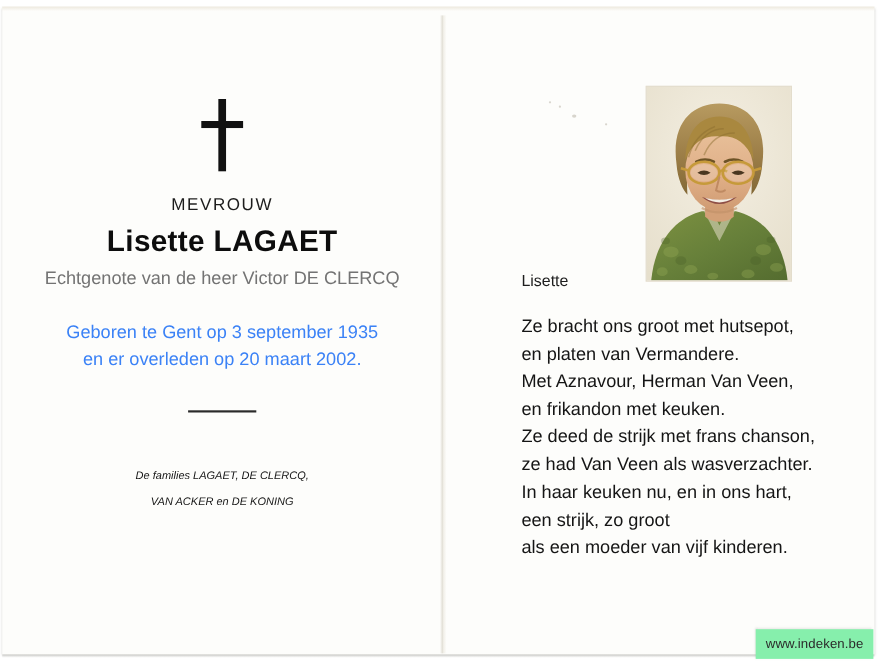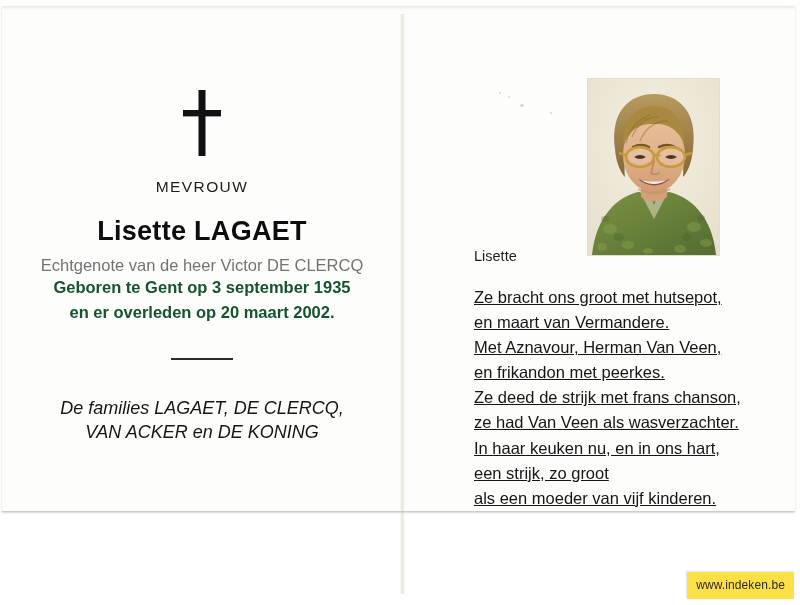--- a/index.html
+++ b/index.html
@@ -21,21 +21,21 @@
     inset: 0;
     background: #ffffff;
   }
 
   
   #card {
     position: absolute;
     left: 2px;
     top: 6px;
     width: 793px;
-    height: 505px;
+    height: 589px;
     background: #fdfdfb;
     box-shadow: 0 1px 2px rgba(120,120,110,0.30);
   }
   
   #card::before {
     content: "";
     position: absolute;
     left: 0; right: 0; top: 0;
     height: 4px;
     background: linear-gradient(to bottom, #e8e2d4, rgba(253,253,251,0));
@@ -82,46 +82,46 @@
   }
   #cross svg { display: block; margin: 0 auto; }
 
   .mevrouw {
     margin-top: 18px;
     font-size: 15.5px;
     letter-spacing: 1.4px;
     color: #1c1c1c;
   }
   .fullname {
-    margin-top: 20px;
+    margin-top: 8px;
     font-size: 27px;
     font-weight: bold;
     letter-spacing: .3px;
     color: #0d0d0d;
   }
   .spouse {
     margin-top: 9px;
     font-size: 16.5px;
     color: #737373;
   }
   .dates {
+    margin-top: 27px;
     font-size: 16.5px;
     line-height: 25px;
-    color: #14532d;
-    font-weight: bold;
+    color: #3b82f6;
   }
   .rule {
     width: 62px;
     height: 2px;
     background: #2a2a2a;
     margin: 33px auto 0 auto;
   }
   .families {
-    margin-top: 36px;
-    font-size: 18px;
+    margin-top: 46px;
+    font-size: 10px;
     font-style: italic;
     line-height: 24px;
     color: #151515;
   }
 
   
   #right-panel {
     position: absolute;
     left: 404px;
     top: 6px;
@@ -153,29 +153,29 @@
 
   #poem {
     position: absolute;
     left: 68px;
     top: 273px;
     width: 320px;
     font-size: 16.5px;
     line-height: 25.1px;
     color: #151515;
   }
-  #poem .line { white-space: nowrap; text-decoration: underline; }
+  #poem .line { white-space: nowrap; }
 
   
   #watermark {
     position: absolute;
     right: 6px;
     bottom: 6px;
     padding: 6px 9px 7px 9px;
-    background: #fde047;
+    background: #86efac;
     font-size: 12px;
     color: #2b2b2b;
     letter-spacing: .1px;
     box-shadow: -1px -1px 2px rgba(170,170,165,.35);
     text-align: right;
   }
 
   
   .speck {
     position: absolute;
@@ -314,23 +314,23 @@
           <path d="M53 101 q13 8 26 0 q-13 3 -26 0" fill="#f4eee4"></path>
 
           <path d="M50 110 q16 8 32 0" stroke="#c08f68" stroke-width="2" fill="none" opacity=".6"></path>
         </svg>
       </div>
 
       <div class="photo-caption">Lisette</div>
 
       <div id="poem">
         <div class="line">Ze bracht ons groot met hutsepot,</div>
-        <div class="line">en maart van Vermandere.</div>
+        <div class="line">en platen van Vermandere.</div>
         <div class="line">Met Aznavour, Herman Van Veen,</div>
-        <div class="line">en frikandon met peerkes.</div>
+        <div class="line">en frikandon met keuken.</div>
         <div class="line">Ze deed de strijk met frans chanson,</div>
         <div class="line">ze had Van Veen als wasverzachter.</div>
         <div class="line">In haar keuken nu, en in ons hart,</div>
         <div class="line">een strijk, zo groot</div>
         <div class="line">als een moeder van vijf kinderen.</div>
       </div>
 
     </div>
 
   </div>

